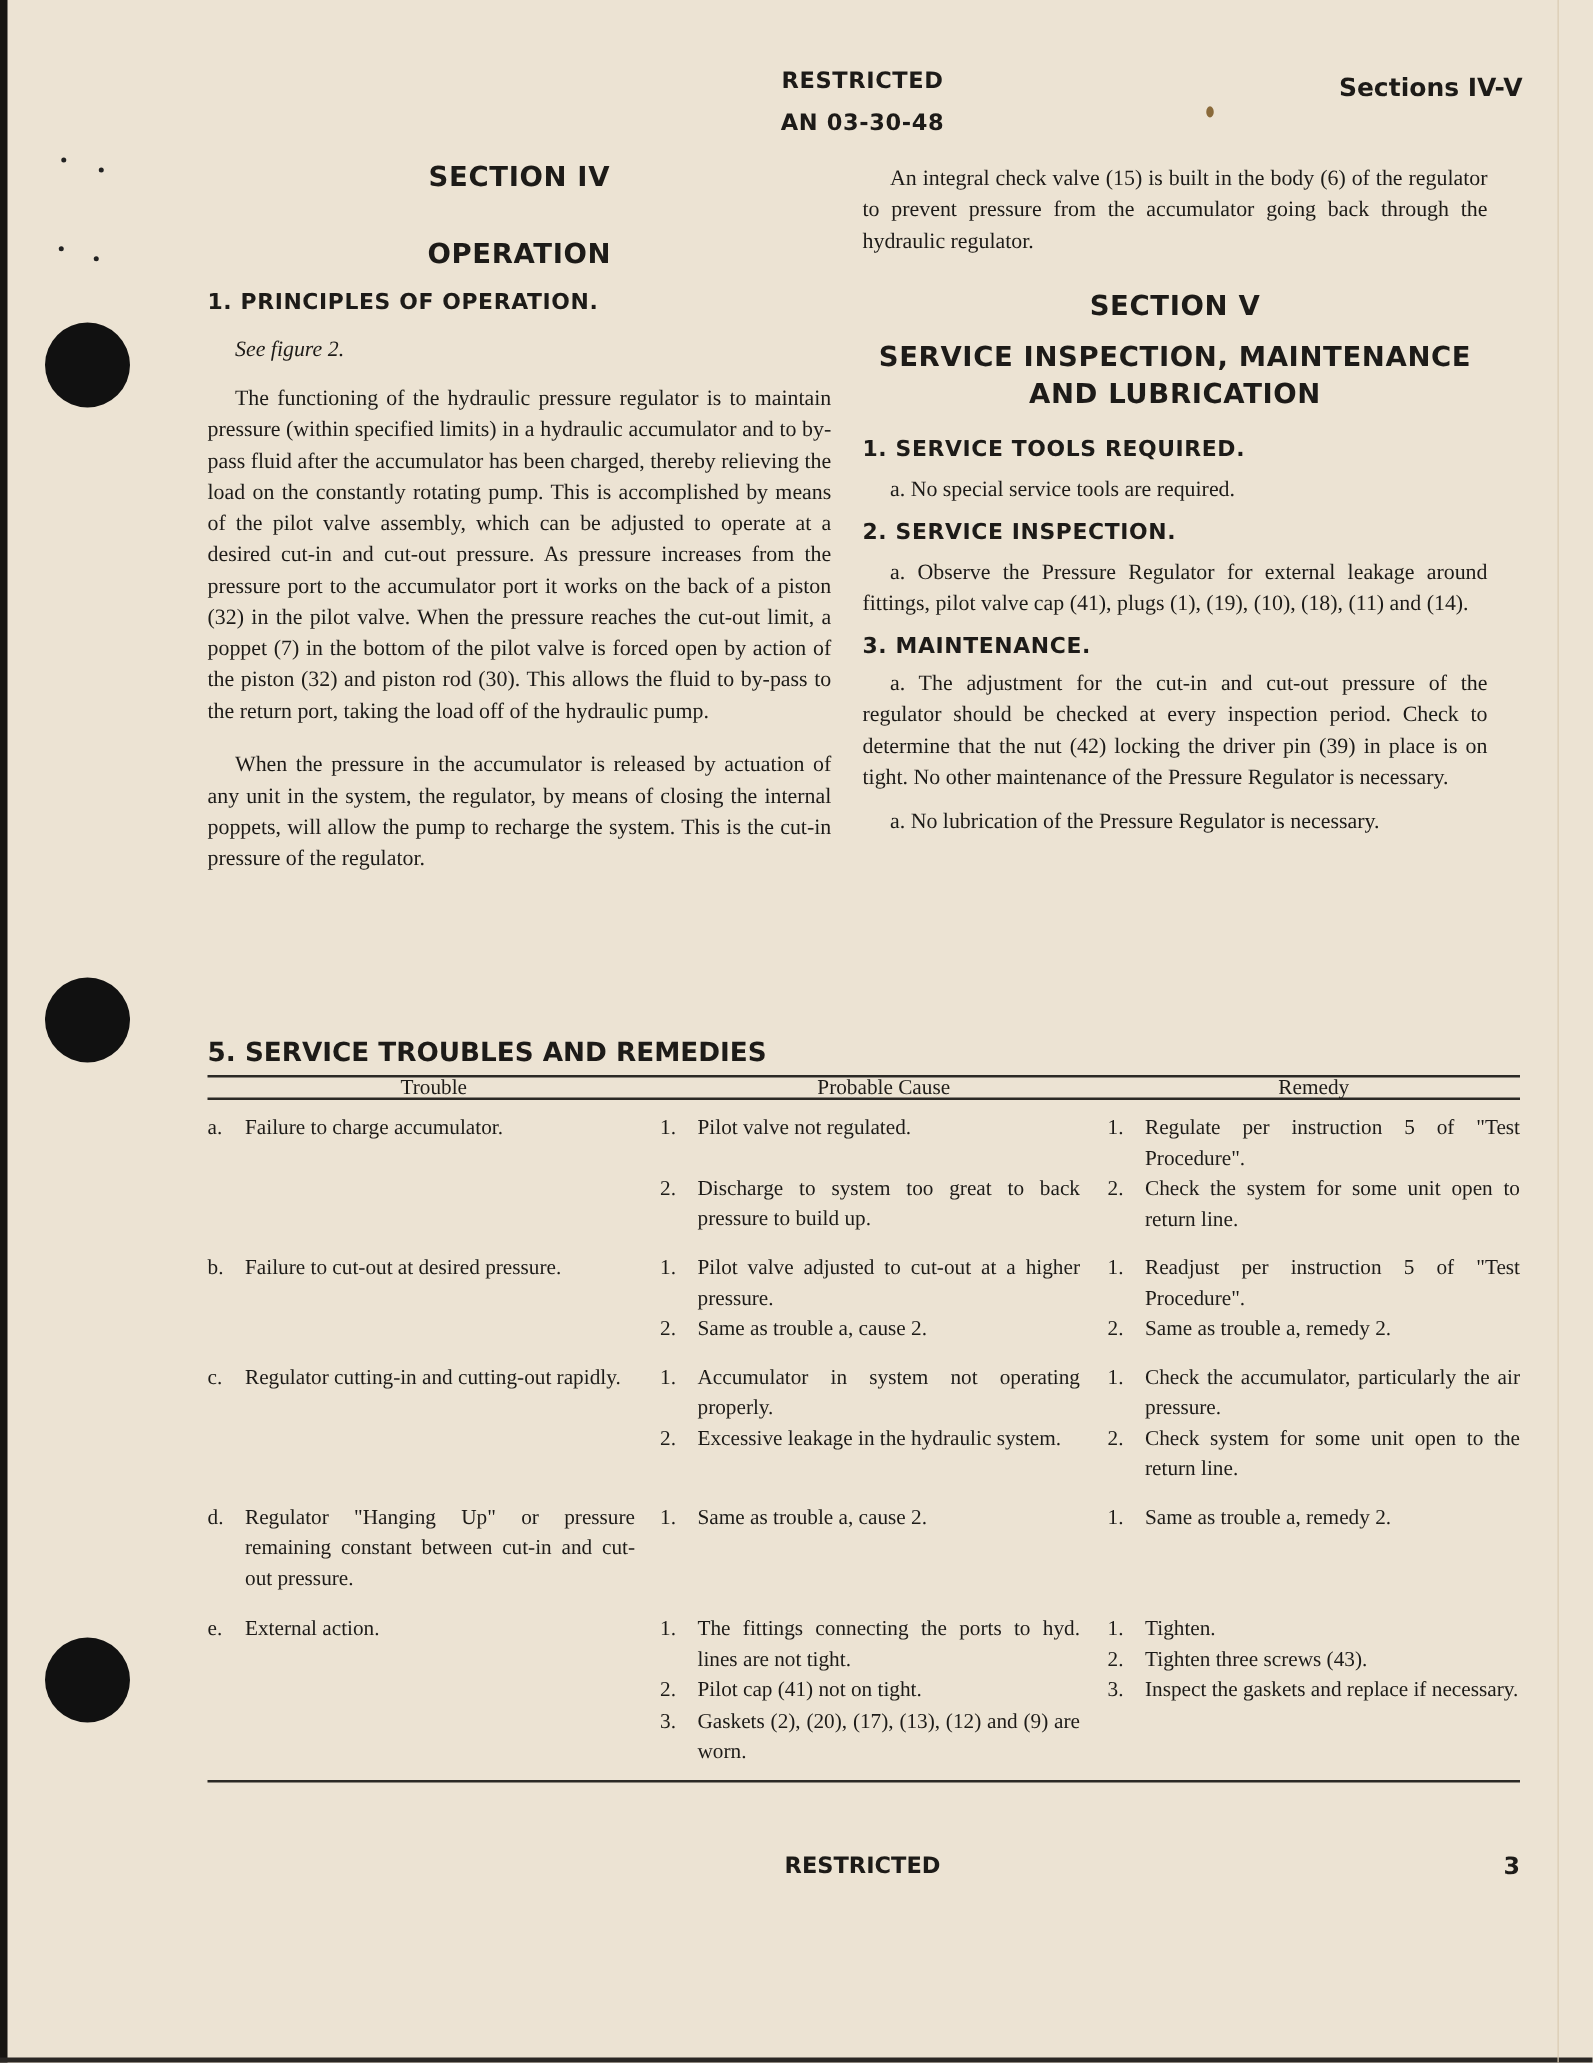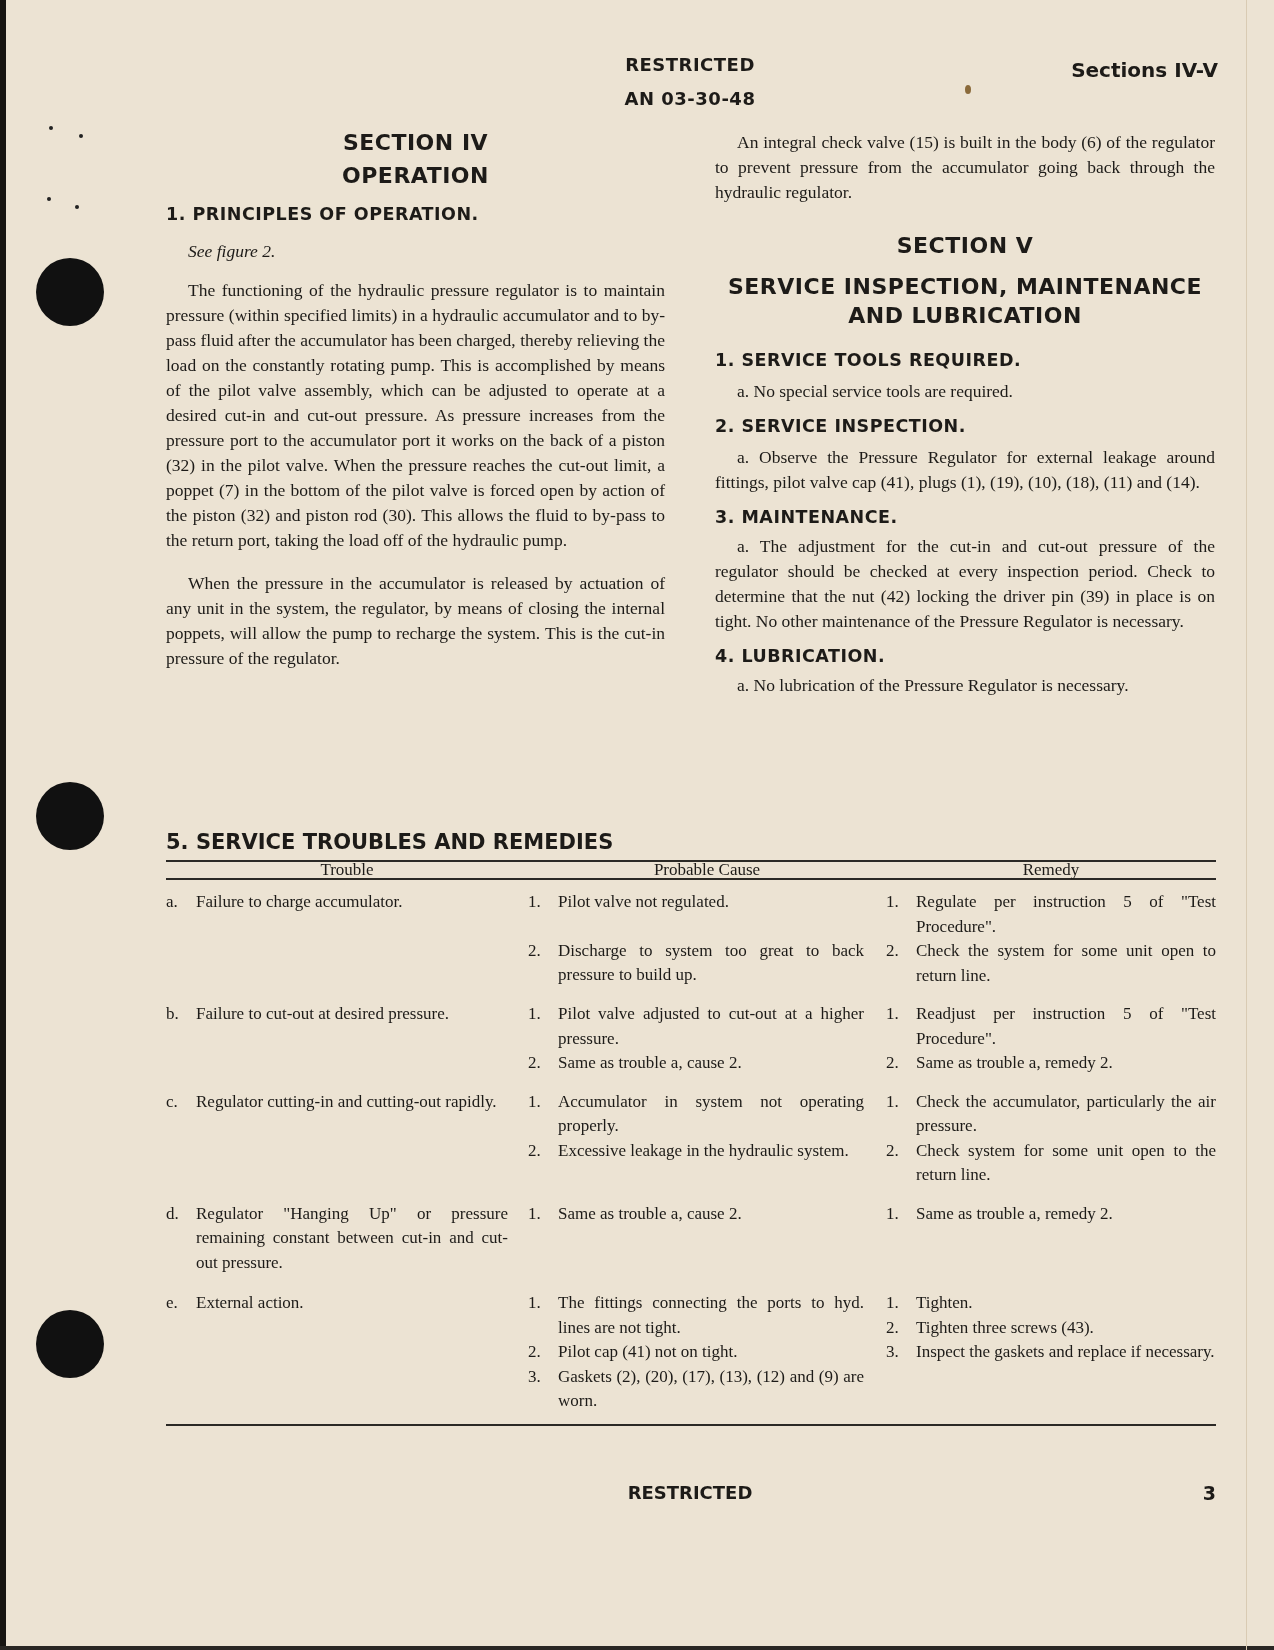--- a/index.html
+++ b/index.html
@@ -16,21 +16,21 @@
     .speck { position: absolute; width: 4px; height: 4px; border-radius: 50%; background: #222; }
 
     .sans { font-family: "DejaVu Sans", "Liberation Sans", sans-serif; font-weight: bold; }
 
     .hdr-center { position: absolute; left: 560px; width: 260px; text-align: center; font-size: 18px; letter-spacing: 0.5px; }
     .hdr-right { position: absolute; right: 56px; top: 58px; font-size: 20px; }
     .brown-dot { position: absolute; left: 965px; top: 85px; width: 6px; height: 9px; border-radius: 50%; background: #8a6a3a; }
 
     .col { position: absolute; font-size: 17.5px; line-height: 25px; text-align: justify; }
     .col-left { left: 166px; top: 130px; width: 499px; }
-    .col-right { left: 715px; top: 130px; width: 500px; }
+    .col-right { left: 690px; top: 130px; width: 500px; }
 
     .sec-title { text-align: center; font-size: 22px; letter-spacing: 0.5px; margin: 0; }
     .para-head { font-size: 17.5px; letter-spacing: 0.5px; margin: 0; }
     p { margin: 0; text-indent: 22px; }
     .italic { font-style: italic; }
 
     .table-wrap { position: absolute; left: 166px; top: 830px; width: 1050px; }
     .table-title { text-align: left; font-size: 21px; margin: 0 0 6px 0; }
     .rule { height: 2px; background: #2b2925; }
     .thead { display: flex; height: 16px; align-items: center; font-size: 17px; }
@@ -64,21 +64,21 @@
 <div class="speck" style="left:79px;top:134px"></div>
 <div class="speck" style="left:47px;top:197px"></div>
 <div class="speck" style="left:75px;top:205px"></div>
 <div class="brown-dot"></div>
 
 <div class="hdr-center sans" style="top:54px">RESTRICTED</div>
 <div class="hdr-center sans" style="top:88px">AN 03-30-48</div>
 <div class="hdr-right sans">Sections IV-V</div>
 
 <div class="col col-left">
-  <h2 class="sec-title sans" style="margin-bottom:8px">SECTION IV</h2>
+  <h2 class="sec-title sans" style="margin-bottom:36px">SECTION IV</h2>
   <h2 class="sec-title sans" style="margin-bottom:14px">OPERATION</h2>
   <h3 class="para-head sans" style="margin-bottom:12px">1. PRINCIPLES OF OPERATION.</h3>
   <p class="italic" style="margin-bottom:14px;text-indent:22px">See figure 2.</p>
   <p style="margin-bottom:18px">The functioning of the hydraulic pressure regulator is to maintain pressure (within specified limits) in a hydraulic accumulator and to by-pass fluid after the accumulator has been charged, thereby relieving the load on the constantly rotating pump. This is accomplished by means of the pilot valve assembly, which can be adjusted to operate at a desired cut-in and cut-out pressure. As pressure increases from the pressure port to the accumulator port it works on the back of a piston (32) in the pilot valve. When the pressure reaches the cut-out limit, a poppet (7) in the bottom of the pilot valve is forced open by action of the piston (32) and piston rod (30). This allows the fluid to by-pass to the return port, taking the load off of the hydraulic pump.</p>
   <p>When the pressure in the accumulator is released by actuation of any unit in the system, the regulator, by means of closing the internal poppets, will allow the pump to recharge the system. This is the cut-in pressure of the regulator.</p>
 </div>
 
 <div class="col col-right">
   <p style="margin-bottom:28px">An integral check valve (15) is built in the body (6) of the regulator to prevent pressure from the accumulator going back through the hydraulic regulator.</p>
   <h2 class="sec-title sans" style="margin-bottom:14px">SECTION V</h2>
@@ -86,21 +86,20 @@
 
   <h3 class="para-head sans" style="margin-bottom:6px">1. SERVICE TOOLS REQUIRED.</h3>
   <p style="margin-bottom:10px">a. No special service tools are required.</p>
 
   <h3 class="para-head sans" style="margin-bottom:6px">2. SERVICE INSPECTION.</h3>
   <p style="margin-bottom:10px">a. Observe the Pressure Regulator for external leakage around fittings, pilot valve cap (41), plugs (1), (19), (10), (18), (11) and (14).</p>
 
   <h3 class="para-head sans" style="margin-bottom:4px">3. MAINTENANCE.</h3>
   <p style="margin-bottom:10px">a. The adjustment for the cut-in and cut-out pressure of the regulator should be checked at every inspection period. Check to determine that the nut (42) locking the driver pin (39) in place is on tight. No other maintenance of the Pressure Regulator is necessary.</p>
 
-  <h3 class="para-head sans" style="margin-bottom:4px">4. LUBRICATION.</h3>
   <p>a. No lubrication of the Pressure Regulator is necessary.</p>
 </div>
 
 <div class="table-wrap">
   <h2 class="table-title sans">5. SERVICE TROUBLES AND REMEDIES</h2>
   <div class="rule"></div>
   <div class="thead">
     <div class="c1">Trouble</div>
     <div class="c2">Probable Cause</div>
     <div class="c3">Remedy</div>

